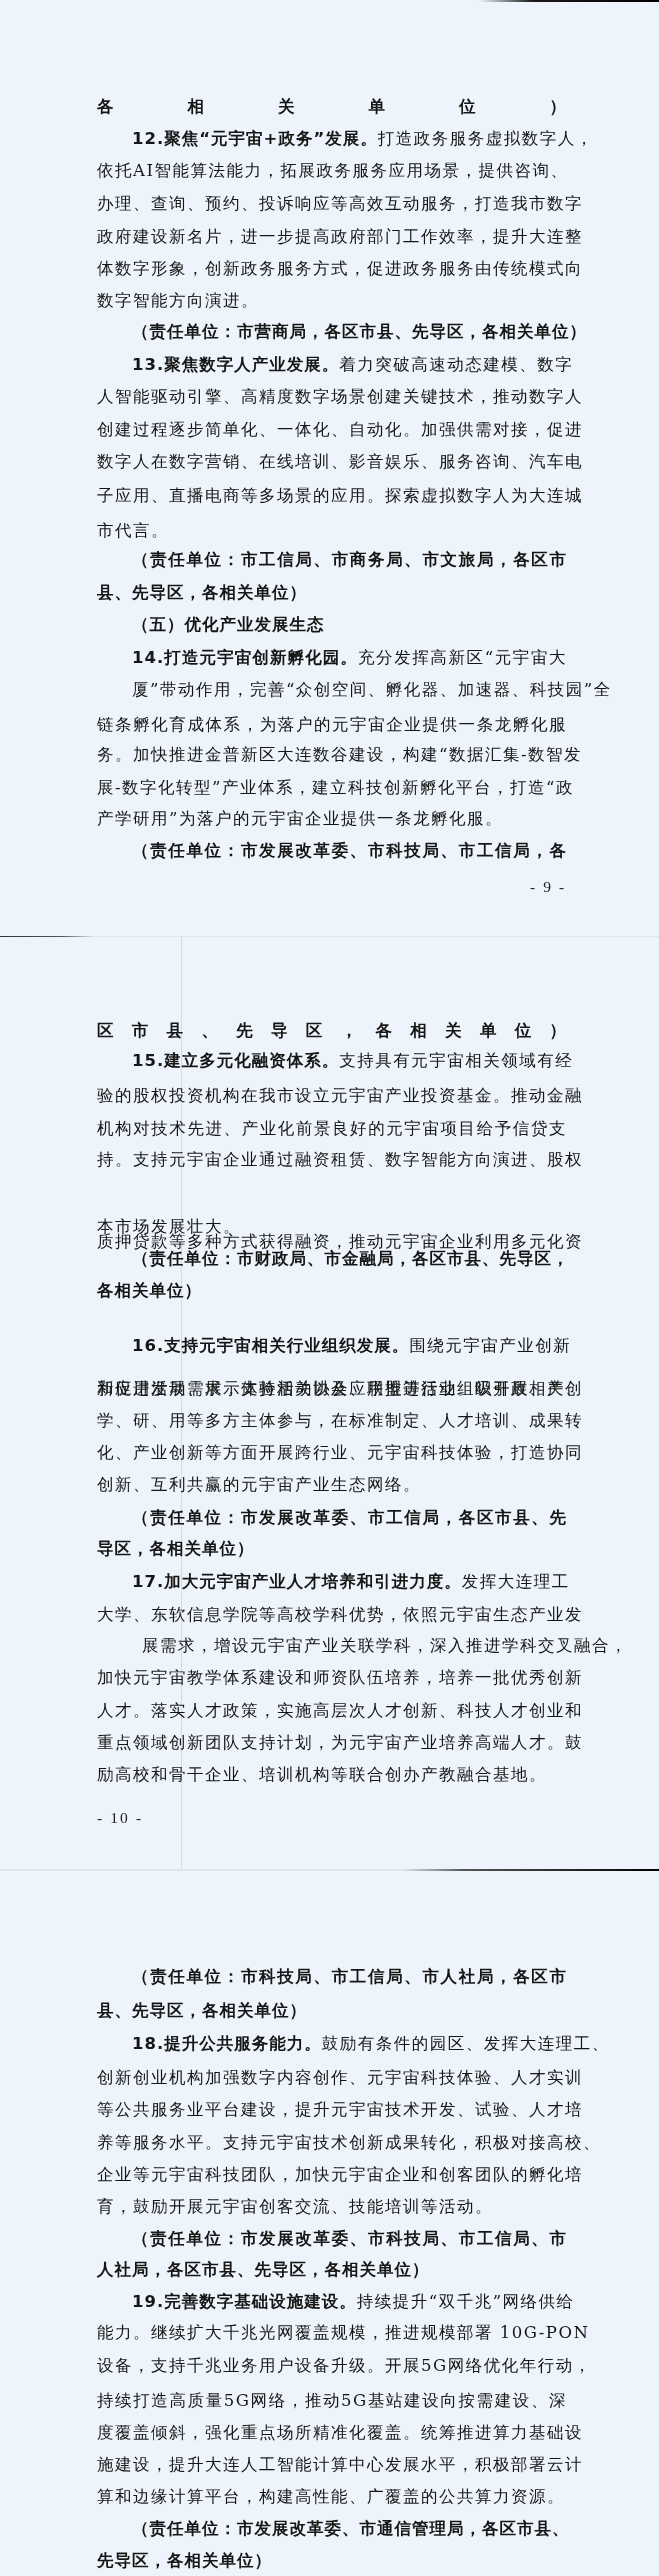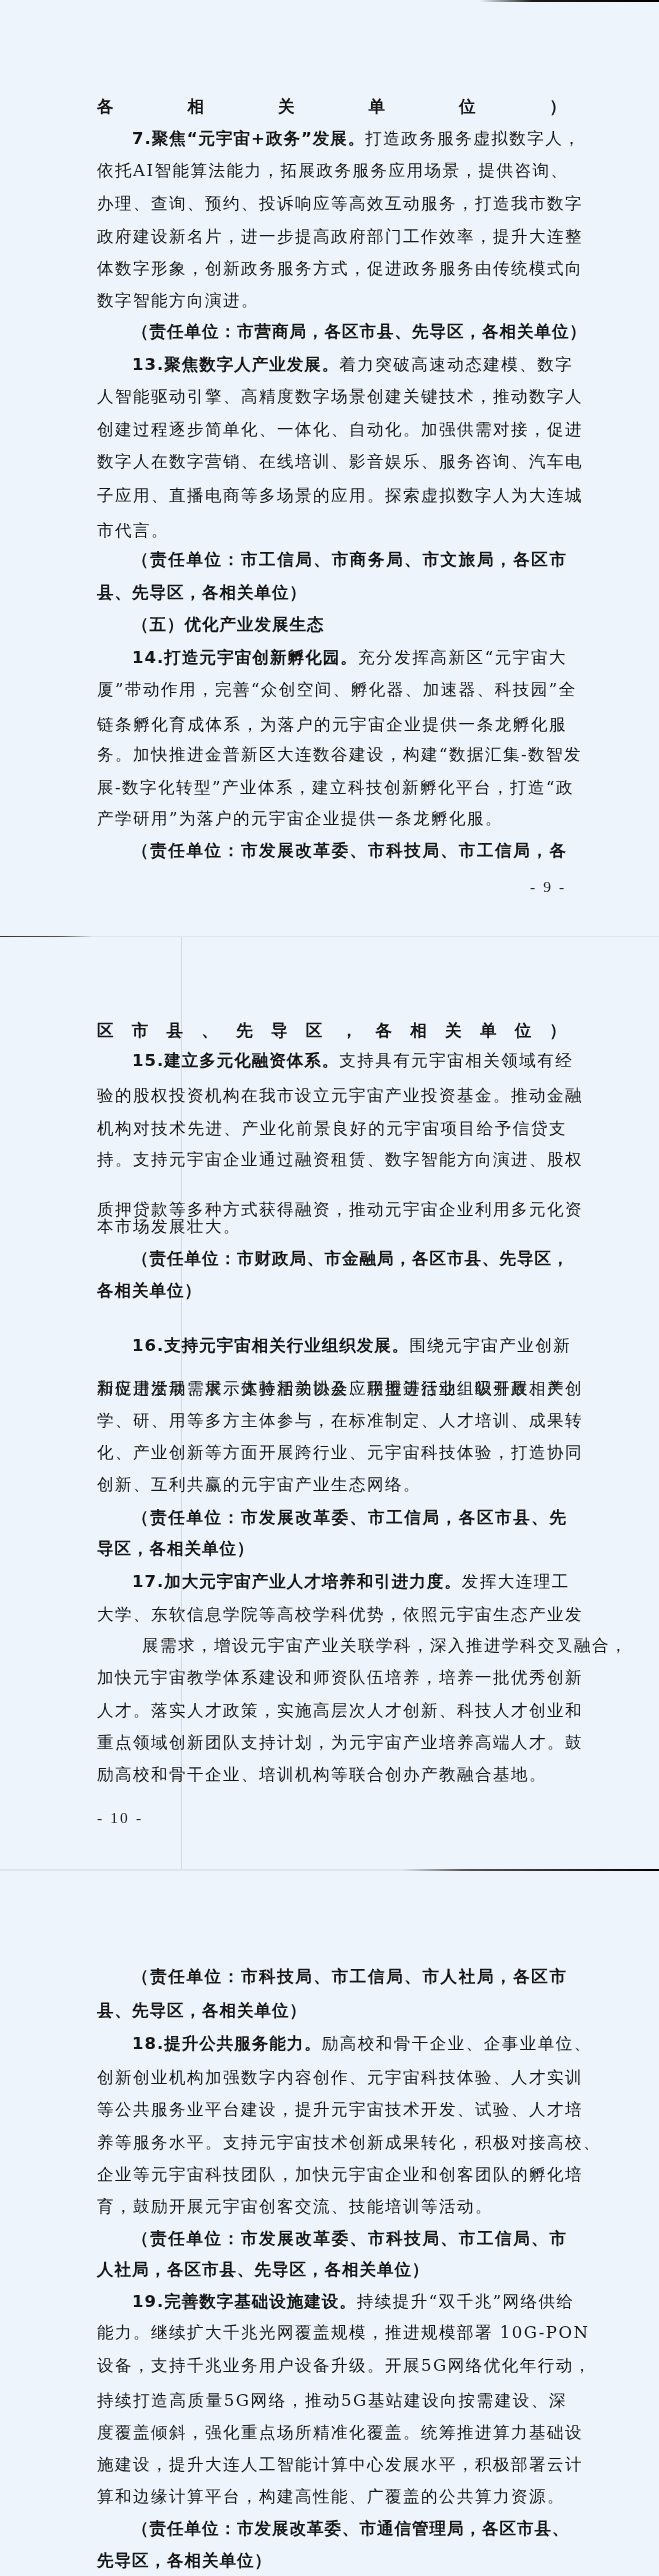--- a/index.html
+++ b/index.html
@@ -40,70 +40,70 @@
 
 <div>
   <div class="scan-edge-top"></div>
 
   <div class="page-break left-dark" style="top:936px;"></div>
   <div class="fold-line" style="left:181px;top:937px;height:933px;"></div>
   <div class="page-break right-dark" style="top:1869px;"></div>
 
   <div id="lines">
       <div class="line bold" style="top: 95px;">各相关单位）</div>
-      <div class="line indent" style="top: 127px;"><span class="bold">7.聚焦“元宇宙+政务”发展。</span><span>打造政务服务虚拟数字人，</span></div>
+      <div class="line indent" style="top: 127px;"><span class="bold">12.聚焦“元宇宙+政务”发展。</span><span>打造政务服务虚拟数字人，</span></div>
       <div class="line" style="top: 159px;">依托AI智能算法能力，拓展政务服务应用场景，提供咨询、</div>
       <div class="line" style="top: 192px;">办理、查询、预约、投诉响应等高效互动服务，打造我市数字</div>
       <div class="line" style="top: 225px;">政府建设新名片，进一步提高政府部门工作效率，提升大连整</div>
       <div class="line" style="top: 257px;">体数字形象，创新政务服务方式，促进政务服务由传统模式向</div>
       <div class="line last" style="top: 289px;">数字智能方向演进。</div>
       <div class="line indent bold" style="top: 320px;">（责任单位：市营商局，各区市县、先导区，各相关单位）</div>
       <div class="line indent" style="top: 353px;"><span class="bold">13.聚焦数字人产业发展。</span><span>着力突破高速动态建模、数字</span></div>
       <div class="line" style="top: 385px;">人智能驱动引擎、高精度数字场景创建关键技术，推动数字人</div>
       <div class="line" style="top: 418px;">创建过程逐步简单化、一体化、自动化。加强供需对接，促进</div>
       <div class="line" style="top: 450px;">数字人在数字营销、在线培训、影音娱乐、服务咨询、汽车电</div>
       <div class="line" style="top: 484px;">子应用、直播电商等多场景的应用。探索虚拟数字人为大连城</div>
       <div class="line last" style="top: 519px;">市代言。</div>
       <div class="line indent bold" style="top: 548px;">（责任单位：市工信局、市商务局、市文旅局，各区市</div>
       <div class="line bold last" style="top: 581px;">县、先导区，各相关单位）</div>
       <div class="line indent bold last" style="top: 613px;">（五）优化产业发展生态</div>
       <div class="line indent" style="top: 646px;"><span class="bold">14.打造元宇宙创新孵化园。</span><span>充分发挥高新区“元宇宙大</span></div>
-      <div class="line" style="top: 678px;">厦”带动作用，完善“众创空间、孵化器、加速器、科技园”全</div>
+      <div class="line" style="top: 678px; margin-left: 35px;">厦”带动作用，完善“众创空间、孵化器、加速器、科技园”全</div>
       <div class="line" style="top: 713px;">链条孵化育成体系，为落户的元宇宙企业提供一条龙孵化服</div>
       <div class="line" style="top: 743px;">务。加快推进金普新区大连数谷建设，构建“数据汇集-数智发</div>
       <div class="line" style="top: 776px;">展-数字化转型”产业体系，建立科技创新孵化平台，打造“政</div>
       <div class="line last" style="top: 807px;">产学研用”为落户的元宇宙企业提供一条龙孵化服。</div>
       <div class="line indent bold" style="top: 839px;">（责任单位：市发展改革委、市科技局、市工信局，各</div>
       <div class="line bold" style="top: 1019px;">区市县、先导区，各相关单位）</div>
       <div class="line indent" style="top: 1049px;"><span class="bold">15.建立多元化融资体系。</span><span>支持具有元宇宙相关领域有经</span></div>
       <div class="line" style="top: 1084px;">验的股权投资机构在我市设立元宇宙产业投资基金。推动金融</div>
       <div class="line" style="top: 1117px;">机构对技术先进、产业化前景良好的元宇宙项目给予信贷支</div>
       <div class="line" style="top: 1148px;">持。支持元宇宙企业通过融资租赁、数字智能方向演进、股权</div>
-      <div class="line" style="top: 1198px;">质押贷款等多种方式获得融资，推动元宇宙企业利用多元化资</div>
+      <div class="line" style="top: 1230px;">质押贷款等多种方式获得融资，推动元宇宙企业利用多元化资</div>
       <div class="line last" style="top: 1215px;">本市场发展壮大。</div>
       <div class="line indent bold" style="top: 1247px;">（责任单位：市财政局、市金融局，各区市县、先导区，</div>
       <div class="line bold last" style="top: 1279px;">各相关单位）</div>
       <div class="line indent" style="top: 1310px; margin-top: 24px;"><span class="bold">16.支持元宇宙相关行业组织发展。</span><span>围绕元宇宙产业创新</span></div>
       <div class="line" style="top: 1377px; font-family: Liberation Serif, serif;">和应用发展需求，支持相关协会、联盟等行业组织开展相关创</div>
       <div class="line" style="top: 1377px; font-family: Liberation Serif, serif;">新促进活动、展示体验活动以及应用推进活动。吸引政、产、</div>
       <div class="line" style="top: 1409px;">学、研、用等多方主体参与，在标准制定、人才培训、成果转</div>
       <div class="line" style="top: 1441px;">化、产业创新等方面开展跨行业、元宇宙科技体验，打造协同</div>
       <div class="line last" style="top: 1473px;">创新、互利共赢的元宇宙产业生态网络。</div>
       <div class="line indent bold" style="top: 1506px;">（责任单位：市发展改革委、市工信局，各区市县、先</div>
       <div class="line bold last" style="top: 1537px;">导区，各相关单位）</div>
       <div class="line indent" style="top: 1570px;"><span class="bold">17.加大元宇宙产业人才培养和引进力度。</span><span>发挥大连理工</span></div>
       <div class="line" style="top: 1603px;">大学、东软信息学院等高校学科优势，依照元宇宙生态产业发</div>
       <div class="line" style="top: 1634px; margin-left: 45px;">展需求，增设元宇宙产业关联学科，深入推进学科交叉融合，</div>
       <div class="line" style="top: 1666px;">加快元宇宙教学体系建设和师资队伍培养，培养一批优秀创新</div>
       <div class="line" style="top: 1699px;">人才。落实人才政策，实施高层次人才创新、科技人才创业和</div>
       <div class="line" style="top: 1731px;">重点领域创新团队支持计划，为元宇宙产业培养高端人才。鼓</div>
       <div class="line last" style="top: 1763px;">励高校和骨干企业、培训机构等联合创办产教融合基地。</div>
       <div class="line indent bold" style="top: 1965px;">（责任单位：市科技局、市工信局、市人社局，各区市</div>
       <div class="line bold last" style="top: 1999px;">县、先导区，各相关单位）</div>
-      <div class="line indent" style="top: 2032px;"><span class="bold">18.提升公共服务能力。</span><span>励高校和骨干企业、企事业单位、</span></div>
+      <div class="line indent" style="top: 2032px;"><span class="bold">18.提升公共服务能力。</span><span>鼓励有条件的园区、发挥大连理工、</span></div>
       <div class="line" style="top: 2066px;">创新创业机构加强数字内容创作、元宇宙科技体验、人才实训</div>
       <div class="line" style="top: 2098px;">等公共服务业平台建设，提升元宇宙技术开发、试验、人才培</div>
       <div class="line" style="top: 2131px;">养等服务水平。支持元宇宙技术创新成果转化，积极对接高校、</div>
       <div class="line" style="top: 2163px;">企业等元宇宙科技团队，加快元宇宙企业和创客团队的孵化培</div>
       <div class="line last" style="top: 2195px;">育，鼓励开展元宇宙创客交流、技能培训等活动。</div>
       <div class="line indent bold" style="top: 2227px;">（责任单位：市发展改革委、市科技局、市工信局、市</div>
       <div class="line bold last" style="top: 2258px;">人社局，各区市县、先导区，各相关单位）</div>
       <div class="line indent" style="top: 2290px;"><span class="bold">19.完善数字基础设施建设。</span><span>持续提升“双千兆”网络供给</span></div>
       <div class="line" style="top: 2321px;">能力。继续扩大千兆光网覆盖规模，推进规模部署 10G-PON</div>
       <div class="line" style="top: 2354px;">设备，支持千兆业务用户设备升级。开展5G网络优化年行动，</div>

